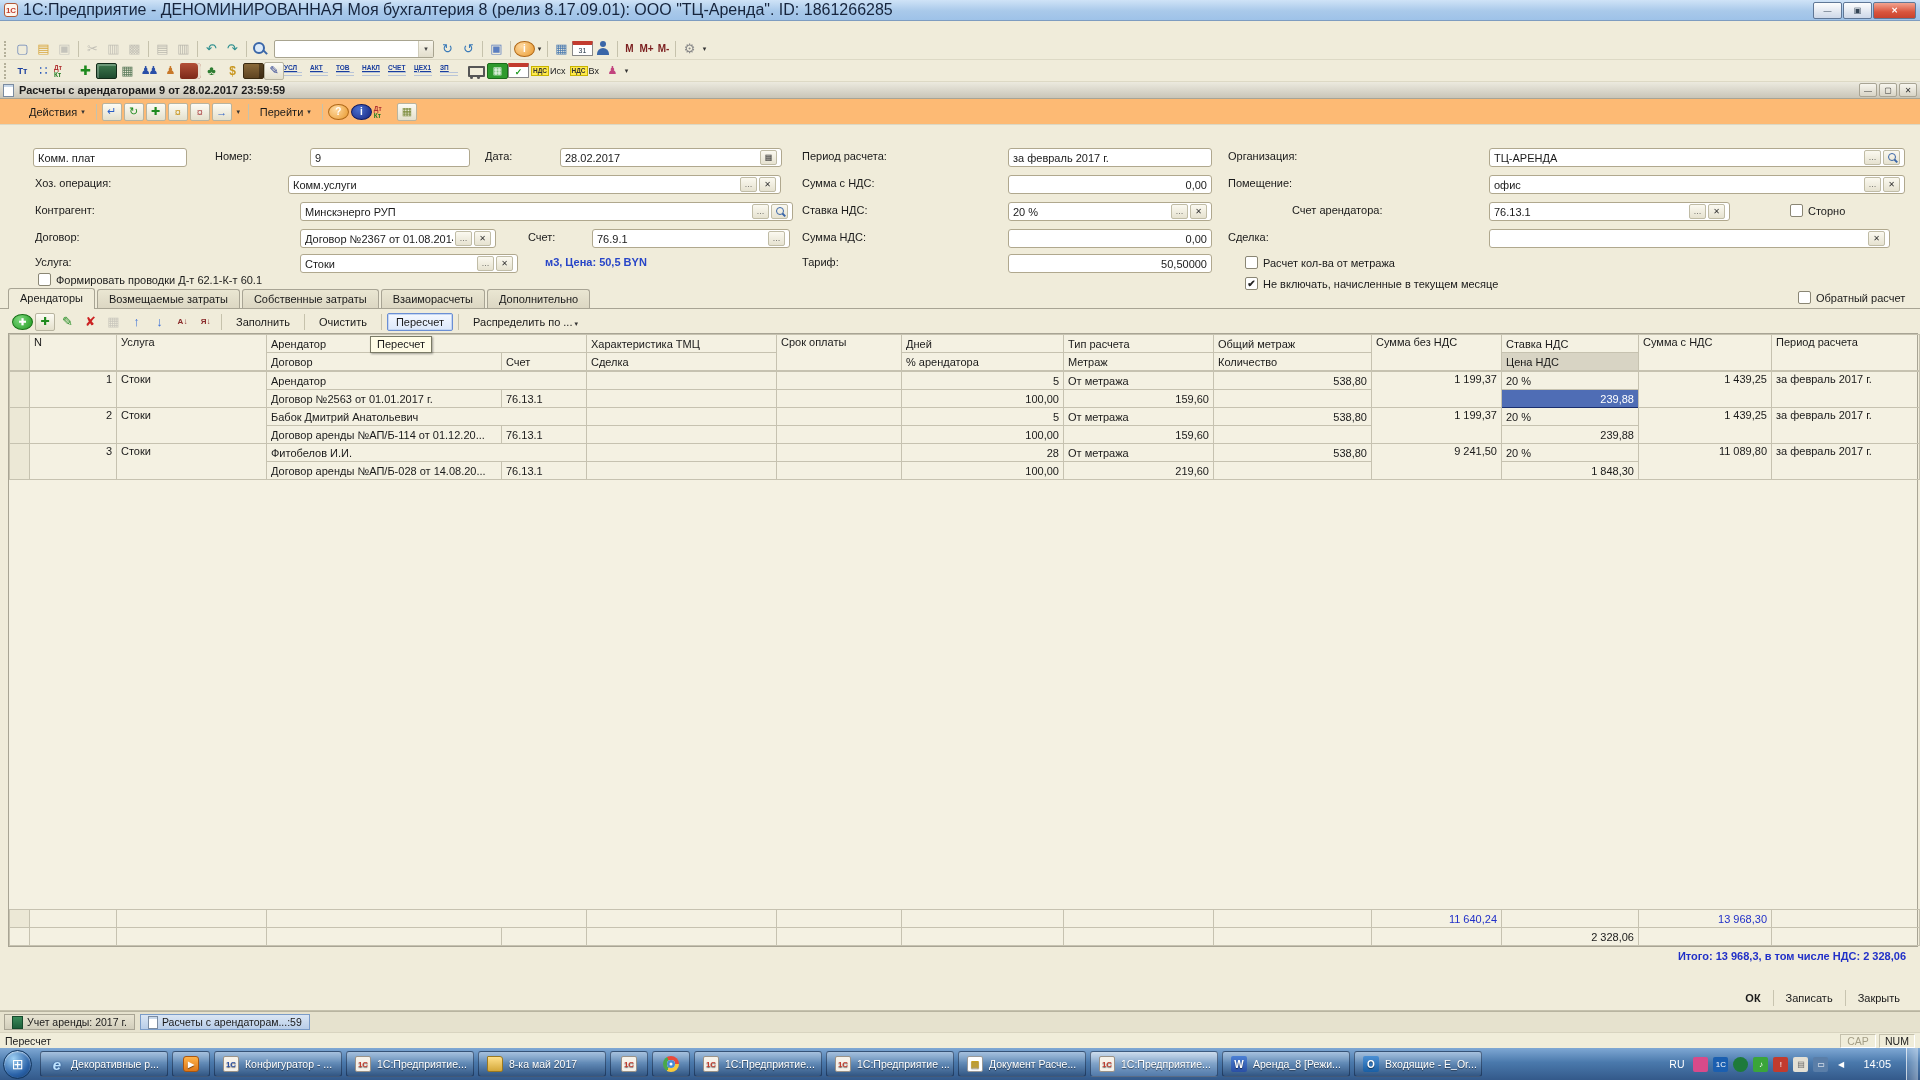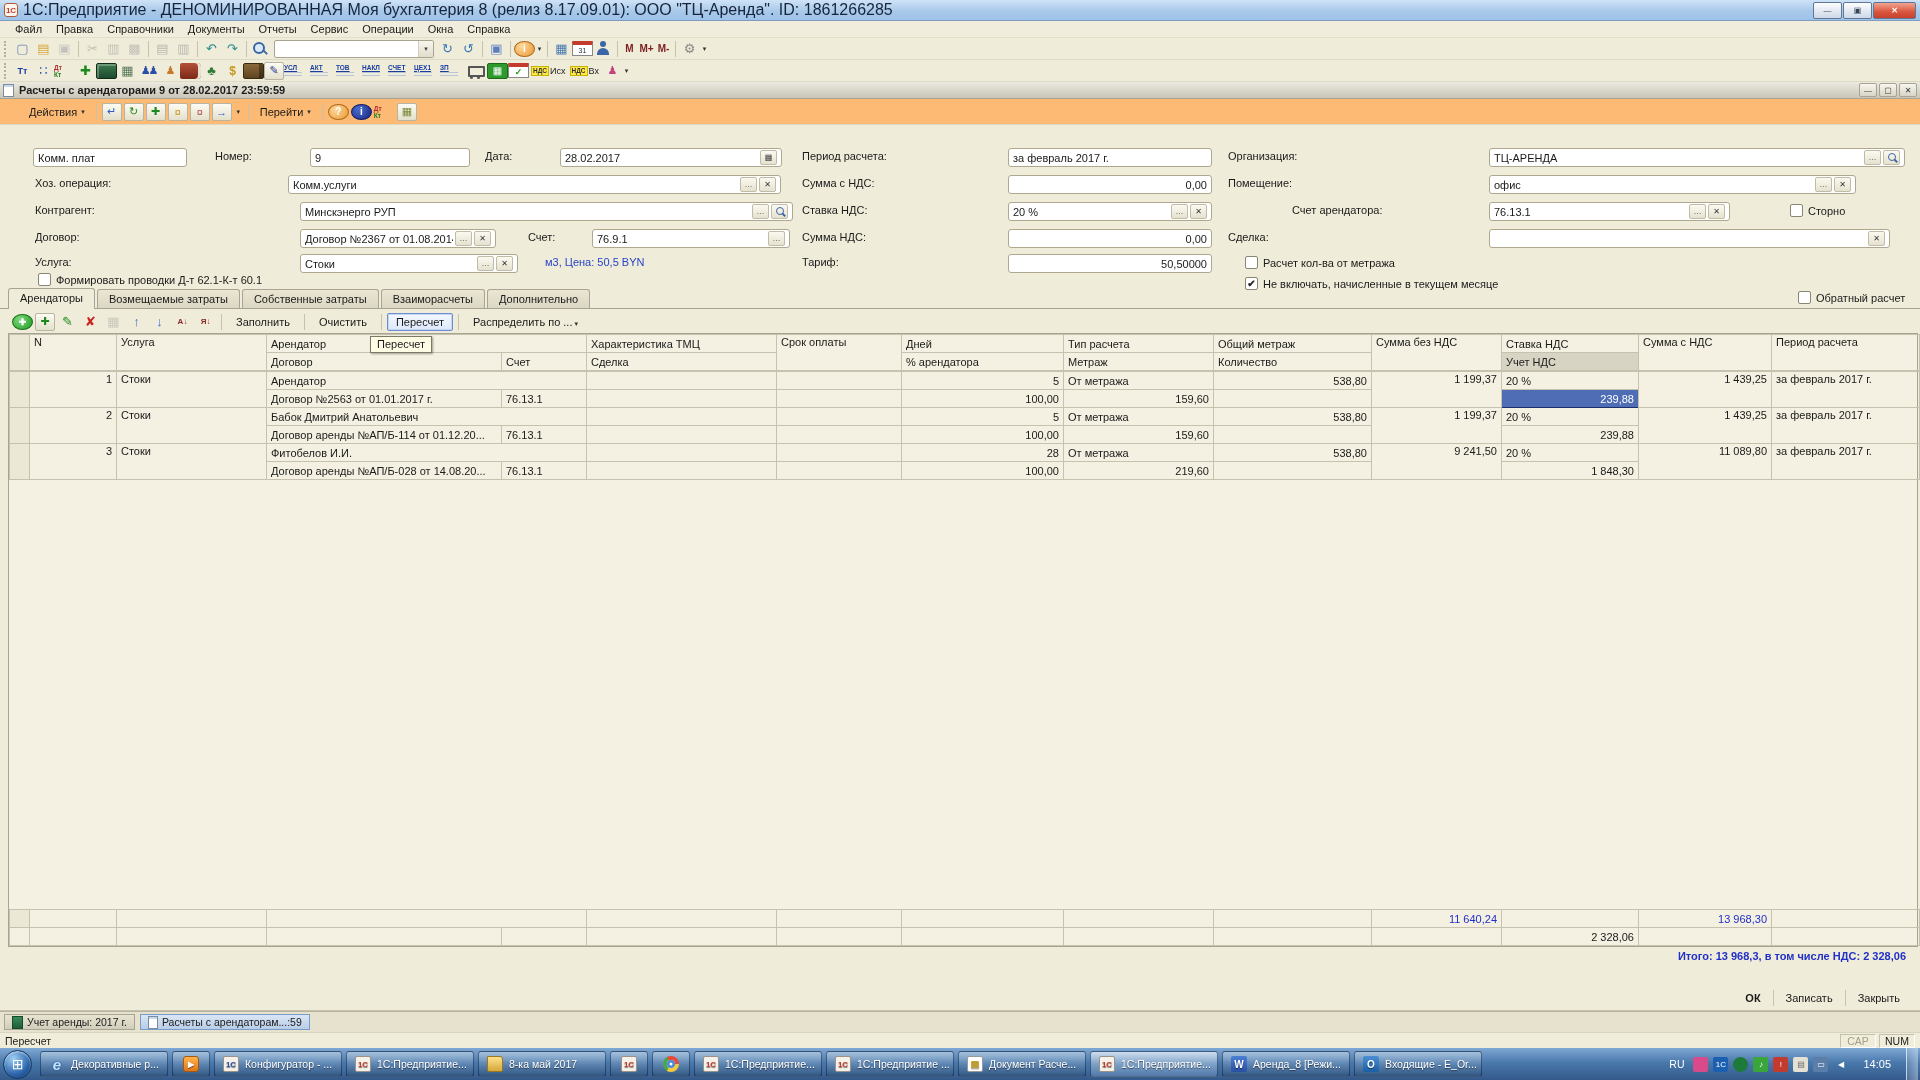--- a/index.html
+++ b/index.html
@@ -70,21 +70,21 @@
 
 #formarea{position:absolute;left:0;top:125px;right:0;height:163px}
 .flabel{position:absolute;white-space:nowrap;color:#1a1a1a}
 .fld{position:absolute;height:19px;background:#fff;border:1px solid #b0a88e;border-radius:3px;display:flex;align-items:center;padding:0 4px;white-space:nowrap}
 .fld .tx{flex:1;overflow:hidden}
 .fld .tx.num{text-align:right}
 .fbtn{width:17px;height:15px;margin-left:2px;flex:0 0 auto;display:flex;align-items:center;justify-content:center;font-size:8px;color:#333;background:linear-gradient(#fbf9f0,#e6e2d0);border:1px solid #c0bca6;border-radius:2px}
 .fmag{position:relative}
 .fmag::before{content:"";position:absolute;left:4px;top:2px;width:6px;height:6px;border:1.5px solid #3a66a8;border-radius:50%}
 .fmag::after{content:"";position:absolute;left:10px;top:9px;width:4px;height:1.5px;background:#3a66a8;transform:rotate(45deg)}
-.price-info{position:absolute;color:#2745c8;font-weight:normal;white-space:nowrap}
+.price-info{position:absolute;color:#2745c8;font-weight:bold;white-space:nowrap}
 .cb{position:absolute;width:13px;height:13px;background:#fff;border:1px solid #8a8674;border-radius:2px;display:flex;align-items:center;justify-content:center;font-size:10px;color:#222;font-weight:bold;line-height:10px}
 .cblabel{position:absolute;white-space:nowrap}
 
 #tabstrip{position:absolute;left:0;top:288px;right:0;height:21px;display:flex;align-items:flex-end;padding-left:8px;border-bottom:1px solid #a8a494}
 .tab{height:19px;padding:3px 11px 0;border:1px solid #a8a494;border-bottom:none;border-radius:3px 3px 0 0;background:linear-gradient(#eae6d2,#dcd7c3);margin-right:2px;white-space:nowrap}
 .tab.active{background:#f0ecda;height:21px;margin-bottom:-1px;position:relative;z-index:2}
 
 #tabletoolbar{position:absolute;left:8px;top:310px;width:1910px;height:23px;display:flex;align-items:center;gap:2px;padding-left:4px}
 .tbtn{padding:2px 8px;white-space:nowrap;border:1px solid transparent;border-radius:2px}
 .tbtn.focusbtn{border:1px solid #6b8fd4;background:linear-gradient(#f4f8ff,#dce8fa);box-shadow:inset 0 0 0 1px #c4d6f2}
@@ -147,31 +147,20 @@
   <div id="titlebar">
     <span class="app-ico">1С</span>
     <span id="win-title">1С:Предприятие - ДЕНОМИНИРОВАННАЯ Моя бухгалтерия 8 (релиз 8.17.09.01): ООО "ТЦ-Аренда". ID: 1861266285</span>
     <div class="winctl">
       <span class="wbtn">—</span>
       <span class="wbtn">▣</span>
       <span class="wbtn close">✕</span>
     </div>
   </div>
 
-  <div id="menubar">
-      <span class="mitem">Файл</span>
-      <span class="mitem">Правка</span>
-      <span class="mitem">Справочники</span>
-      <span class="mitem">Документы</span>
-      <span class="mitem">Отчеты</span>
-      <span class="mitem">Сервис</span>
-      <span class="mitem">Операции</span>
-      <span class="mitem">Окна</span>
-      <span class="mitem">Справка</span>
-    </div>
   <div id="toolbar1" class="toolbar">
       <span class="grip"></span>
       <span class="ic " style="color: rgb(107, 134, 184);">
         <span class="g">▢</span>
       </span>
       <span class="ic " style="color: rgb(215, 167, 63);">
         <span class="g">▤</span>
       </span>
       <span class="ic dis" style="color: rgb(138, 148, 168);">
         <span class="g">▣</span>
@@ -414,21 +403,21 @@
     <div class="fld" style="left:288px;top:50px;width:493px">
         <span class="tx">Комм.услуги</span>
         <span class="fbtn">…</span>
         <span class="fbtn">✕</span>
       </div>
     <span class="flabel" style="left:802px;top:52px">Сумма с НДС:</span>
     <div class="fld" style="left:1008px;top:50px;width:204px">
         <span class="tx num">0,00</span>
       </div>
     <span class="flabel" style="left:1228px;top:52px">Помещение:</span>
-    <div class="fld" style="left:1489px;top:50px;width:367px">
+    <div class="fld" style="left:1489px;top:50px;width:416px">
         <span class="tx">офис</span>
         <span class="fbtn">…</span>
         <span class="fbtn">✕</span>
       </div>
 
     <span class="flabel" style="left:35px;top:79px">Контрагент:</span>
     <div class="fld" style="left:300px;top:77px;width:493px">
         <span class="tx">Минскэнерго РУП</span>
         <span class="fbtn">…</span>
         <span class="fbtn fmag"></span>
@@ -573,21 +562,21 @@
             <td class="top" rowspan="2">Сумма с НДС</td>
             <td class="top" rowspan="2">Период расчета</td>
           </tr>
           <tr>
             <td>Договор</td>
             <td>Счет</td>
             <td>Сделка</td>
             <td>% арендатора</td>
             <td>Метраж</td>
             <td>Количество</td>
-            <td class="grayhdr">Учет НДС</td>
+            <td class="grayhdr">Цена НДС</td>
           </tr>
         </tbody>
       </table>
     <table id="tbody-table">
         <colgroup>
           <col style="width: 20px;">
           <col style="width: 87px;">
           <col style="width: 150px;">
           <col style="width: 235px;">
           <col style="width: 85px;">

